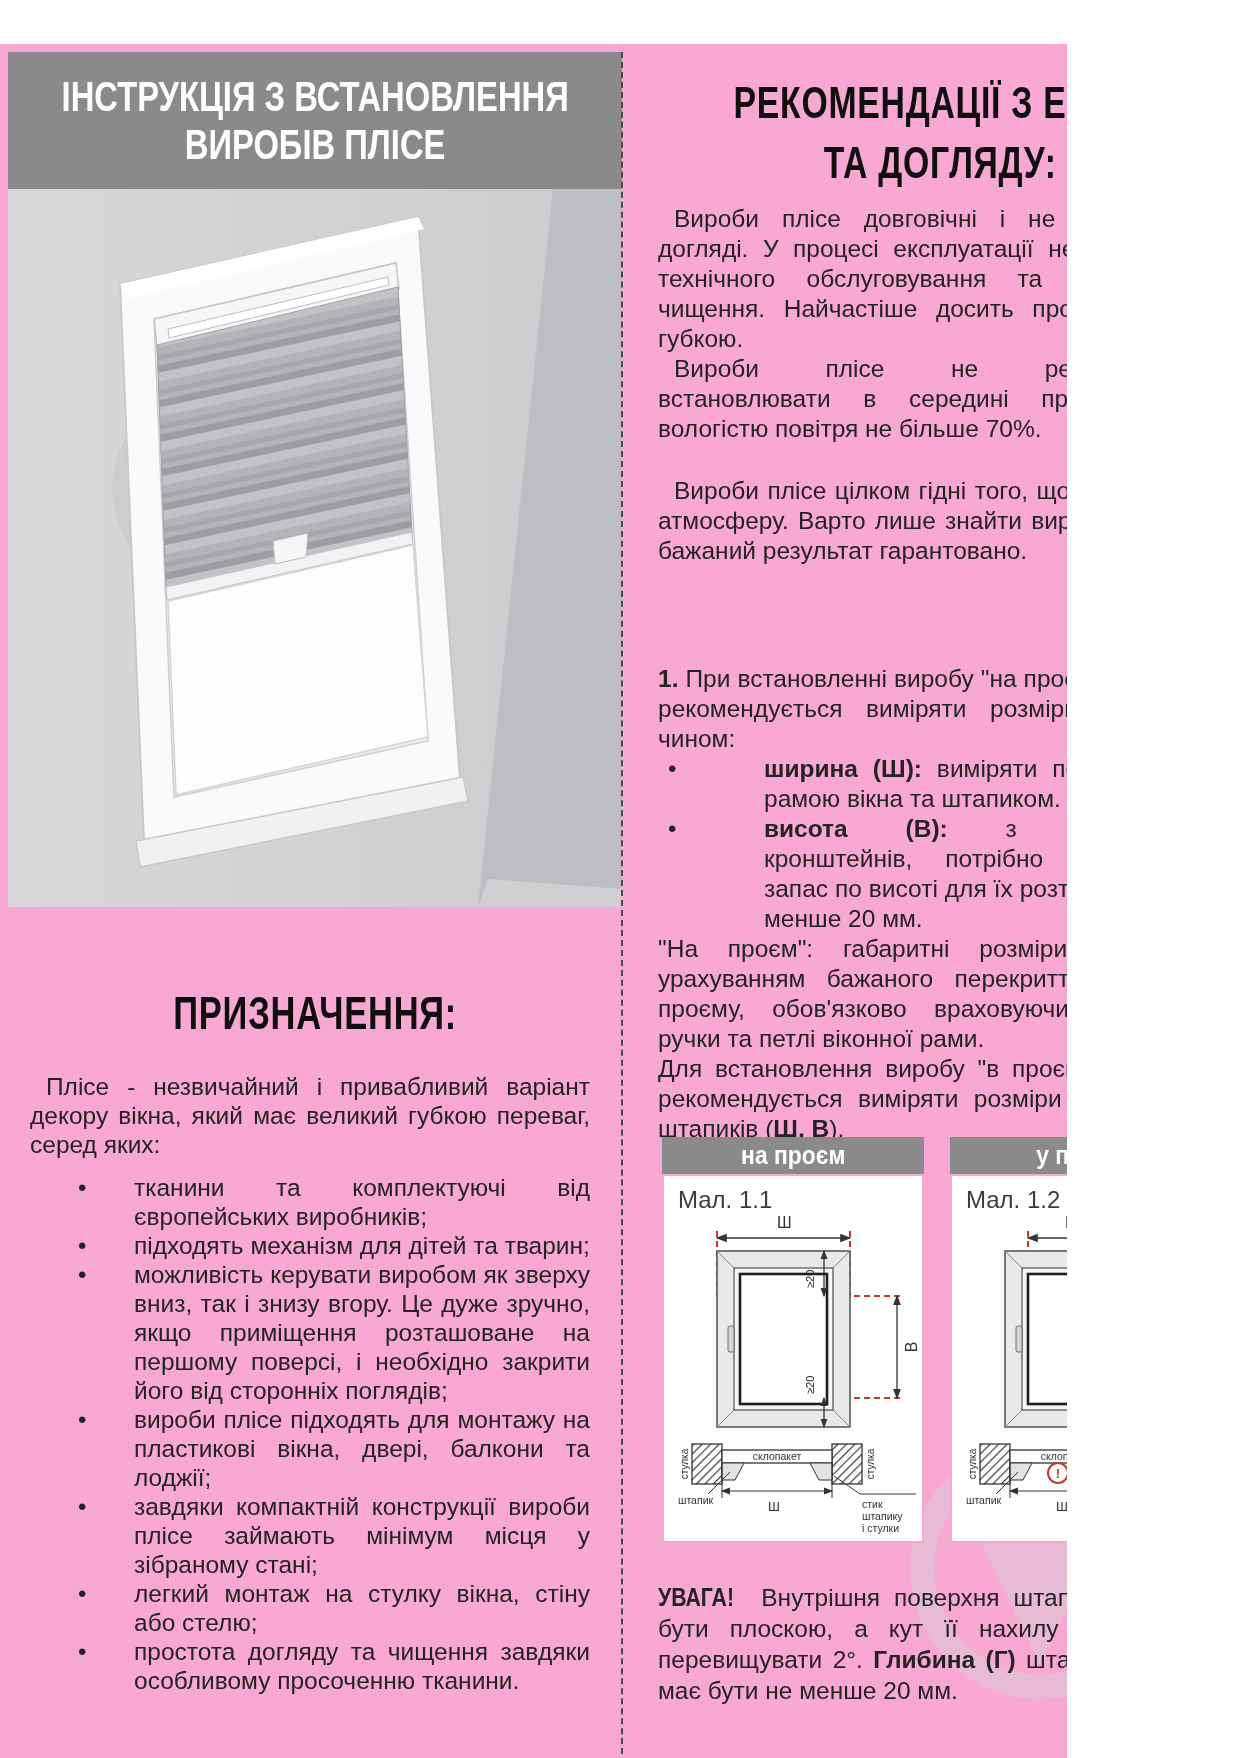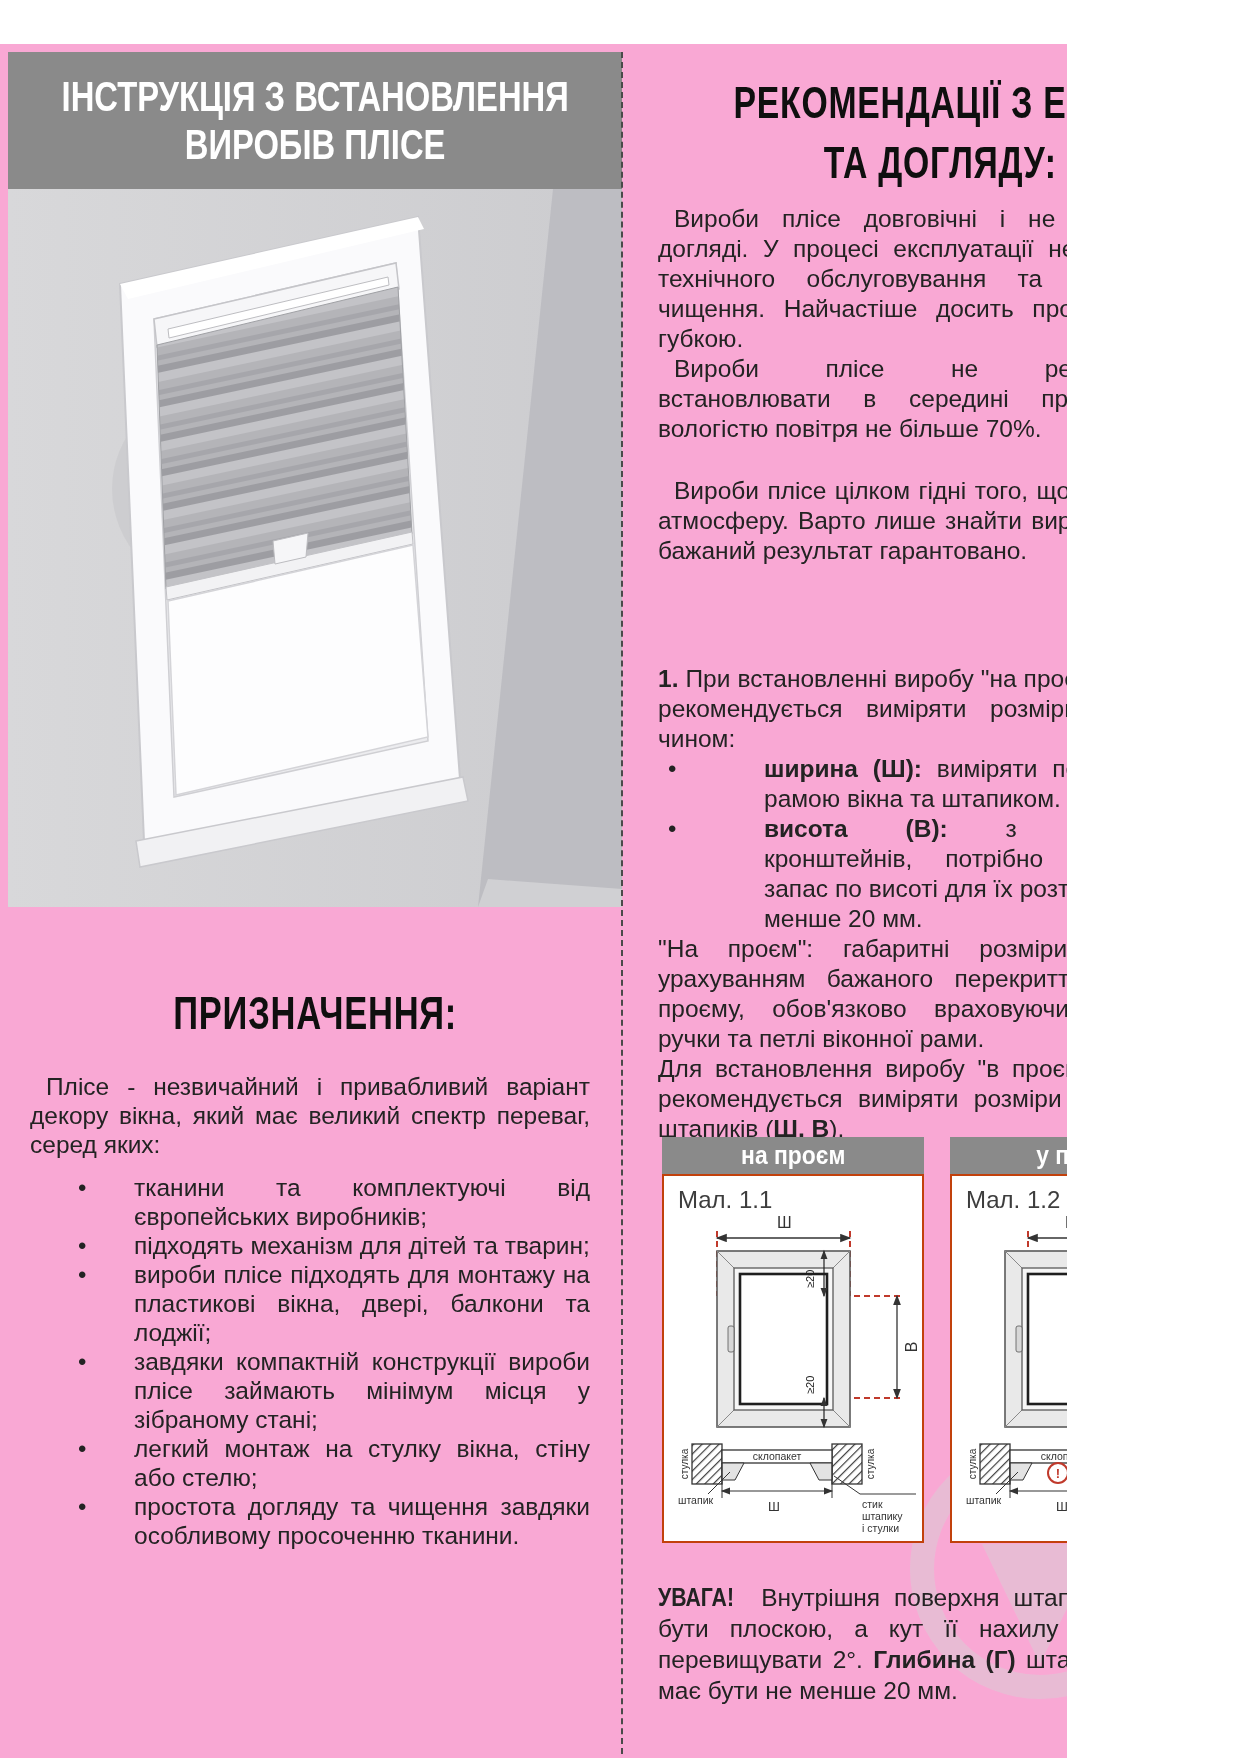--- a/index.html
+++ b/index.html
@@ -38,21 +38,21 @@
   ul.rlist{list-style:none;margin:0;padding:0;}
   ul.rlist li{position:relative;padding-left:106px;text-align:justify;}
   ul.rlist li::before{content:"•";position:absolute;left:10px;top:0;font-size:24px;}
   .b{font-weight:700;}
   .it{}
   
   .fig{position:absolute;top:1093px;width:262px;}
   .fig.f1{left:22px;} .fig.f2{left:310px;}
   .fig .fhead{height:37px;background:#8a8a8a;display:flex;align-items:center;justify-content:center;}
   .fig .fhead span{color:#fff;font-weight:700;font-size:26px;transform:scaleX(.88);white-space:nowrap;}
-  .fig .fbody{height:369px;background:#fff;border:2px solid #c2410c;box-sizing:border-box;}
+  .fig .fbody{height:369px;background:#fff;border:2px solid #f9a8d4;box-sizing:border-box;}
   
   .warn{position:absolute;left:18px;top:1538px;width:564px;font-size:24.5px;line-height:31px;
         text-align:justify;color:#232323;}
   .warn .lead{font-weight:700;font-size:25px;letter-spacing:0;display:inline-block;transform:scaleX(.85);
               transform-origin:left;}
   
   .pn-line{position:absolute;left:1203px;top:1697px;height:61px;width:0;border-left:2px solid #b9b9b9;}
   .pn{position:absolute;left:1212px;top:1698px;font-size:25px;color:#555;}
   .wm{position:absolute;pointer-events:none;}
   svg text{font-family:"Liberation Sans",sans-serif;}
@@ -105,24 +105,25 @@
       <polygon points="160,412 405,356 420,548 168,606" fill="#fdfdfe" stroke="#d4d4d8" stroke-width="1.5"></polygon>
 
       <polygon points="128,652 455,588 460,612 132,678" fill="#f1f1f3" stroke="#c9c9cd" stroke-width="1.5"></polygon>
     </svg>
   </div>
 
   <div class="purpose-title">
     <span class="big-h">ПРИЗНАЧЕННЯ:</span>
   </div>
   <div class="ltext">
-    <p>Плісе - незвичайний і привабливий варіант декору вікна, який має великий спектр переваг, серед яких:</p>
+    <p>Плісе - незвичайний і привабливий варіант декору вікна, який має великий губкою переваг, серед яких:</p>
     <ul class="blist">
       <li>тканини та комплектуючі від європейських виробників;</li>
       <li>підходять механізм для дітей та тварин;</li>
+      <li>можливість керувати виробом як зверху вниз, так і знизу вгору. Це дуже зручно, якщо приміщення розташоване на першому поверсі, і необхідно закрити його від сторонніх поглядів;</li>
       <li>вироби плісе підходять для монтажу на пластикові вікна, двері, балкони та лоджії;</li>
       <li>завдяки компактній конструкції вироби плісе займають мінімум місця у зібраному стані;</li>
       <li>легкий монтаж на стулку вікна, стіну або стелю;</li>
       <li>простота догляду та чищення завдяки особливому просоченню тканини.</li>
     </ul>
   </div>
 
   <div class="divider"></div>
 
   <div class="rcol">

